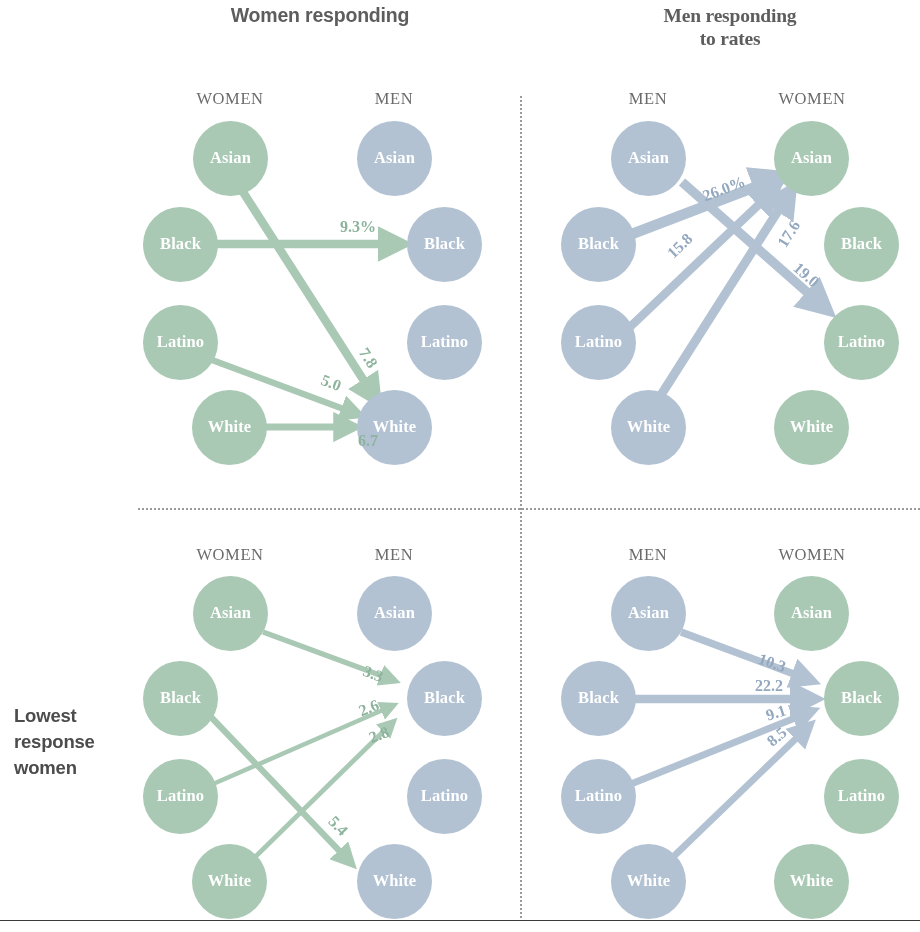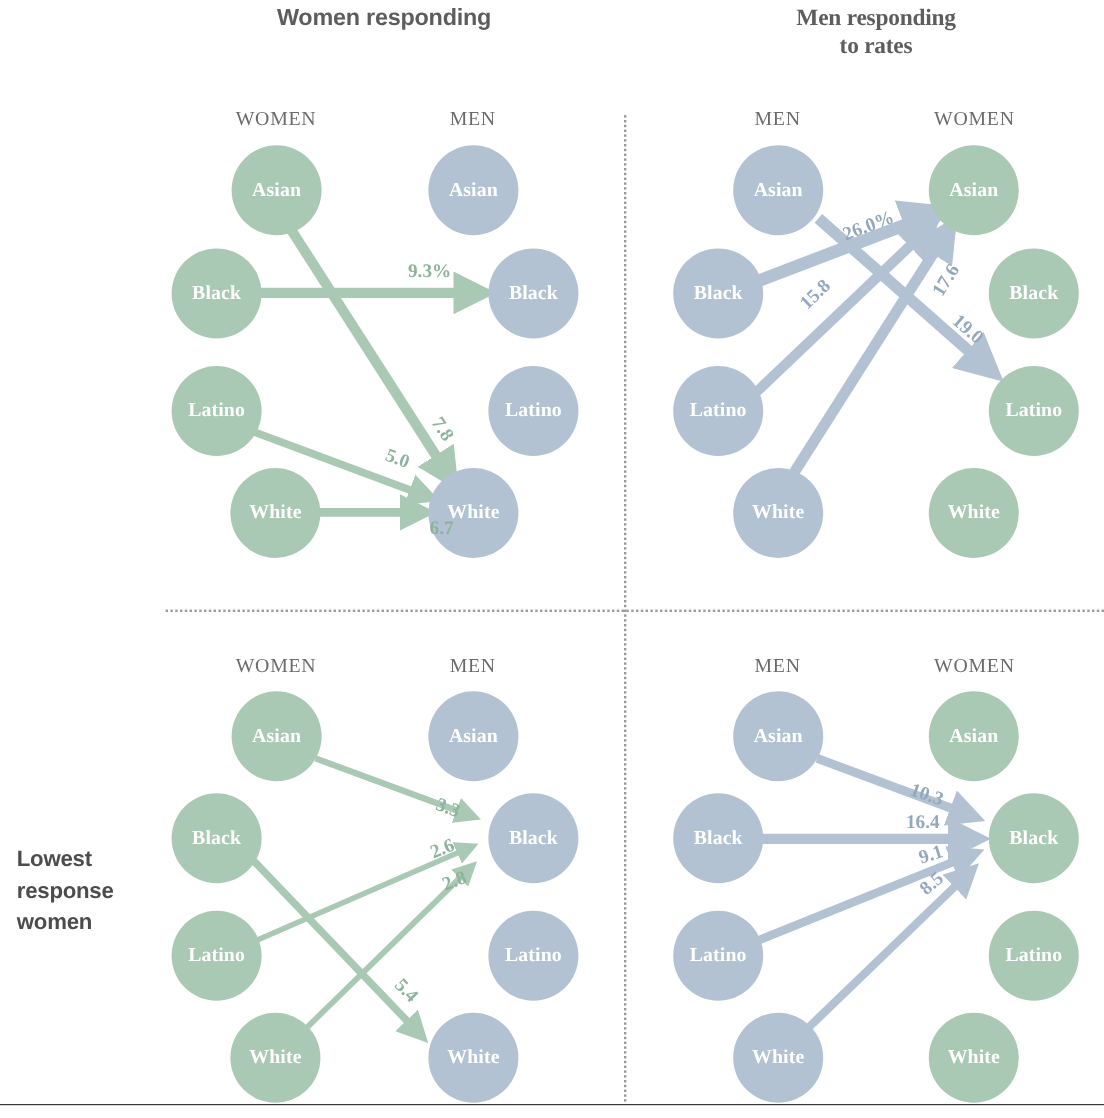--- a/index.html
+++ b/index.html
@@ -291,17 +291,17 @@
   <div class="flow-label" style="left:666px;top:238px;color:#93a8bf;transform:rotate(-44deg);">15.8</div>
   <div class="flow-label" style="left:775px;top:226px;color:#93a8bf;transform:rotate(-58deg);">17.6</div>
   <div class="flow-label" style="left:792px;top:267px;color:#93a8bf;transform:rotate(41deg);">19.0</div>
 
   <div class="flow-label" style="left:363px;top:666px;color:#8cb39b;transform:rotate(20deg);">3.3</div>
   <div class="flow-label" style="left:359px;top:700px;color:#8cb39b;transform:rotate(-22deg);">2.6</div>
   <div class="flow-label" style="left:369px;top:727px;color:#8cb39b;transform:rotate(-21deg);">2.8</div>
   <div class="flow-label" style="left:328px;top:818px;color:#8cb39b;transform:rotate(46deg);">5.4</div>
 
   <div class="flow-label" style="left:758px;top:655px;color:#93a8bf;transform:rotate(19deg);">10.3</div>
-  <div class="flow-label" style="left:755px;top:678px;color:#93a8bf;">16.4</div>
+  <div class="flow-label" style="left:755px;top:678px;color:#93a8bf;">22.2</div>
   <div class="flow-label" style="left:766px;top:705px;color:#93a8bf;transform:rotate(-18deg);">9.1</div>
   <div class="flow-label" style="left:767px;top:729px;color:#93a8bf;transform:rotate(-40deg);">8.5</div>
 
 </div>
 
 </body></html>

